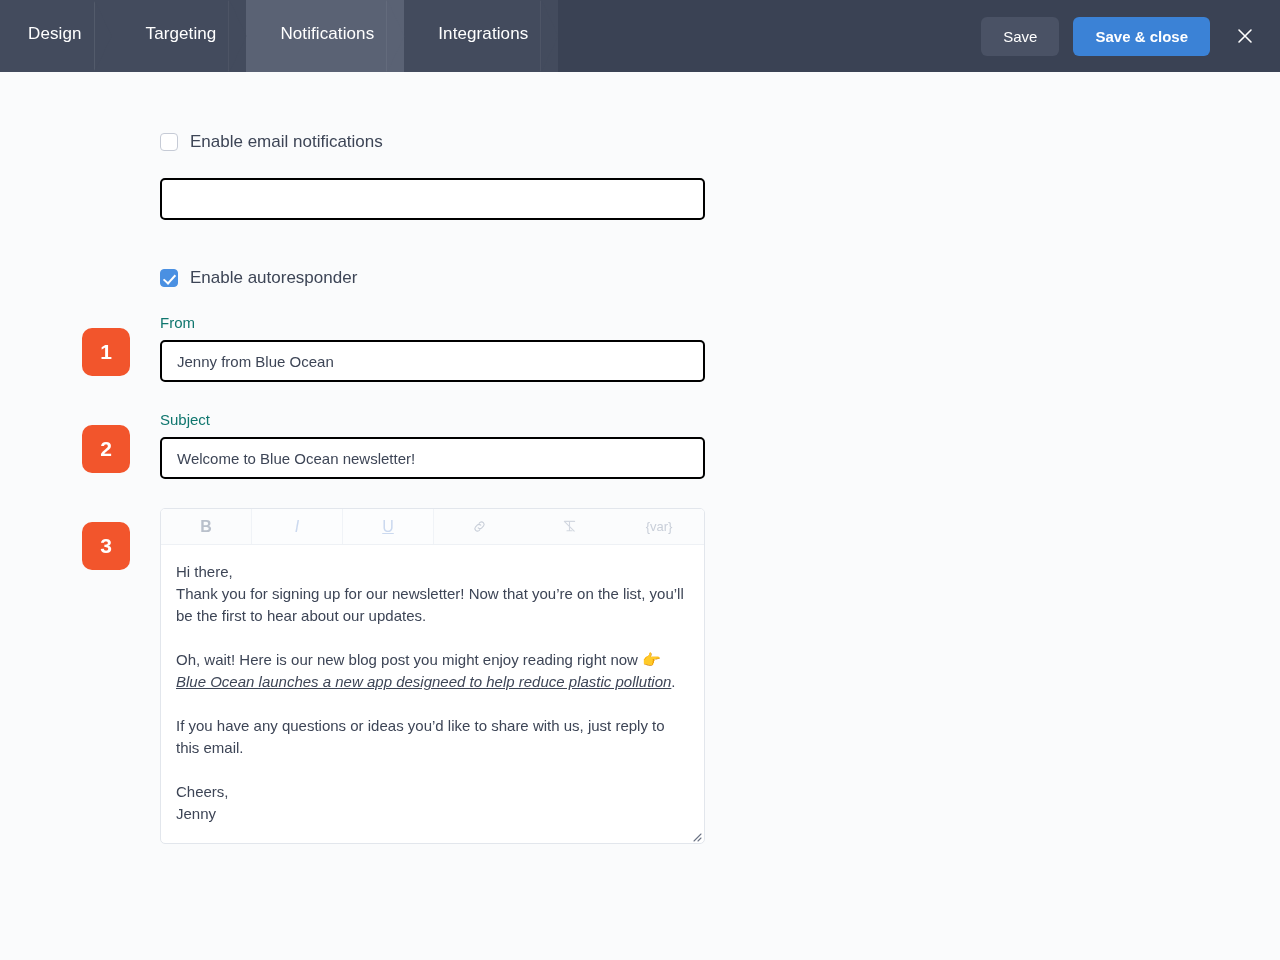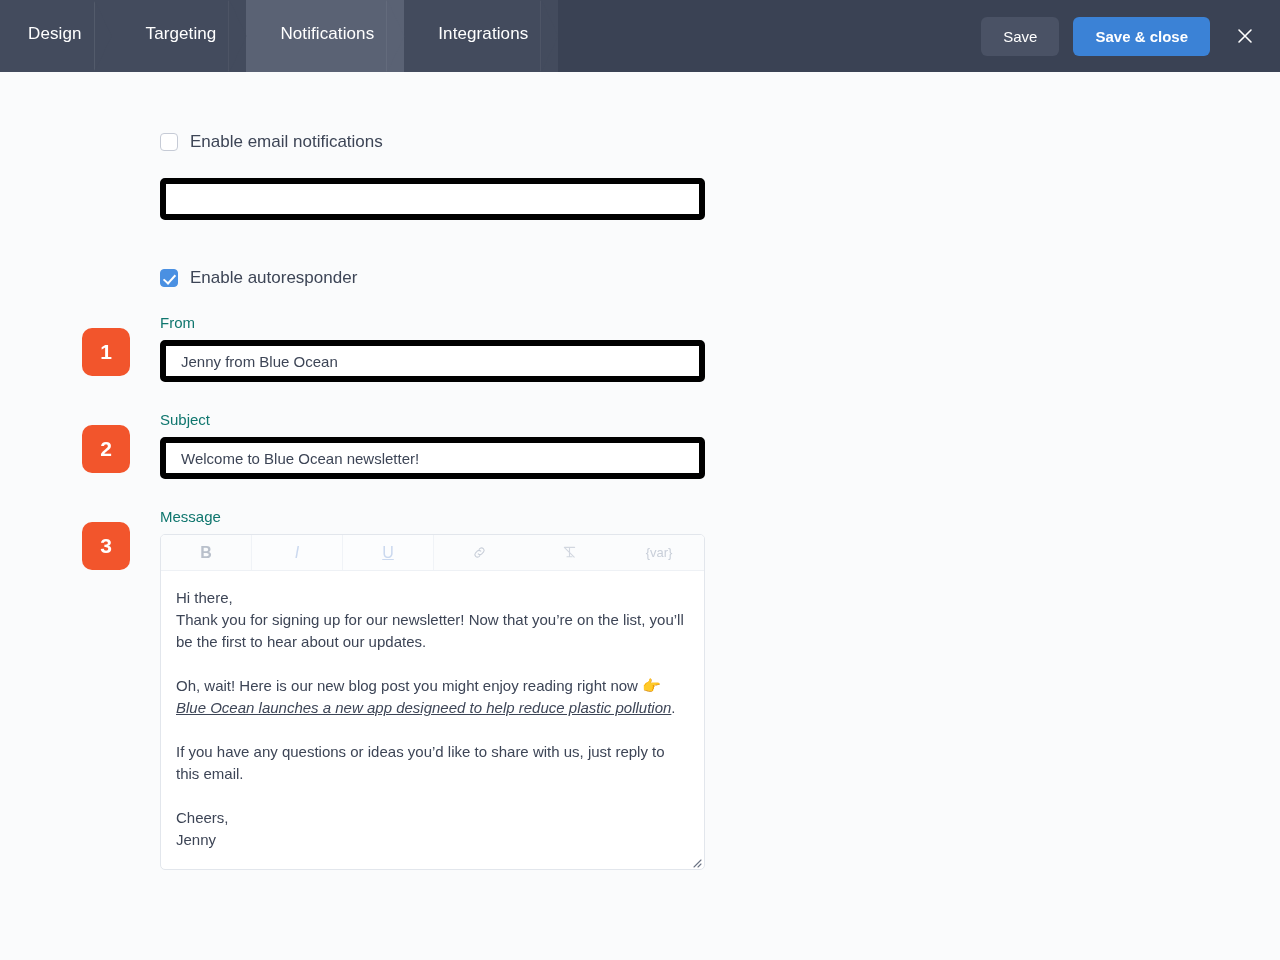--- a/index.html
+++ b/index.html
@@ -156,21 +156,21 @@
   .field-label {
     font-size: 15px;
     color: #0f766e;
     margin-bottom: 9px;
   }
   .field-label.disabled { color: #c3c8d2; }
 
   .input {
     width: 545px;
     height: 42px;
-    border: 6px solid #000000;
+    border: 2px solid #000000;
     border-radius: 5px;
     background: #ffffff;
     font-size: 15px;
     color: #3d4556;
     padding: 0 15px;
     font-family: "Liberation Sans", sans-serif;
     outline: none;
   }
   .input::placeholder { color: #b9c0cc; }
 
@@ -314,21 +314,20 @@
     <div class="field-block">
       <div class="badge" style="top:14px">2</div>
       <div class="field-label">Subject</div>
       <input class="input" type="text" value="Welcome to Blue Ocean newsletter!" style="">
     </div>
 
     <div style="height:29px"></div>
 
     <div class="field-block">
       <div class="badge" style="top:14px">3</div>
-      <div class="field-label">Message</div>
 
       <div class="editor">
         <div class="toolbar">
           <div class="tool bold">B</div>
           <div class="tool italic">I</div>
           <div class="tool underline">U</div>
           <div class="tool">
             <svg width="17" height="17" viewBox="0 0 20 20" aria-hidden="true">
               <path d="M8.5 11.5a3 3 0 0 0 4.2 0l2.1-2.1a3 3 0 0 0-4.2-4.2l-1 1" stroke="#c9cfd9" stroke-width="1.3" fill="none" stroke-linecap="round"></path>
               <path d="M11.5 8.5a3 3 0 0 0-4.2 0l-2.1 2.1a3 3 0 0 0 4.2 4.2l1-1" stroke="#c9cfd9" stroke-width="1.3" fill="none" stroke-linecap="round"></path>

